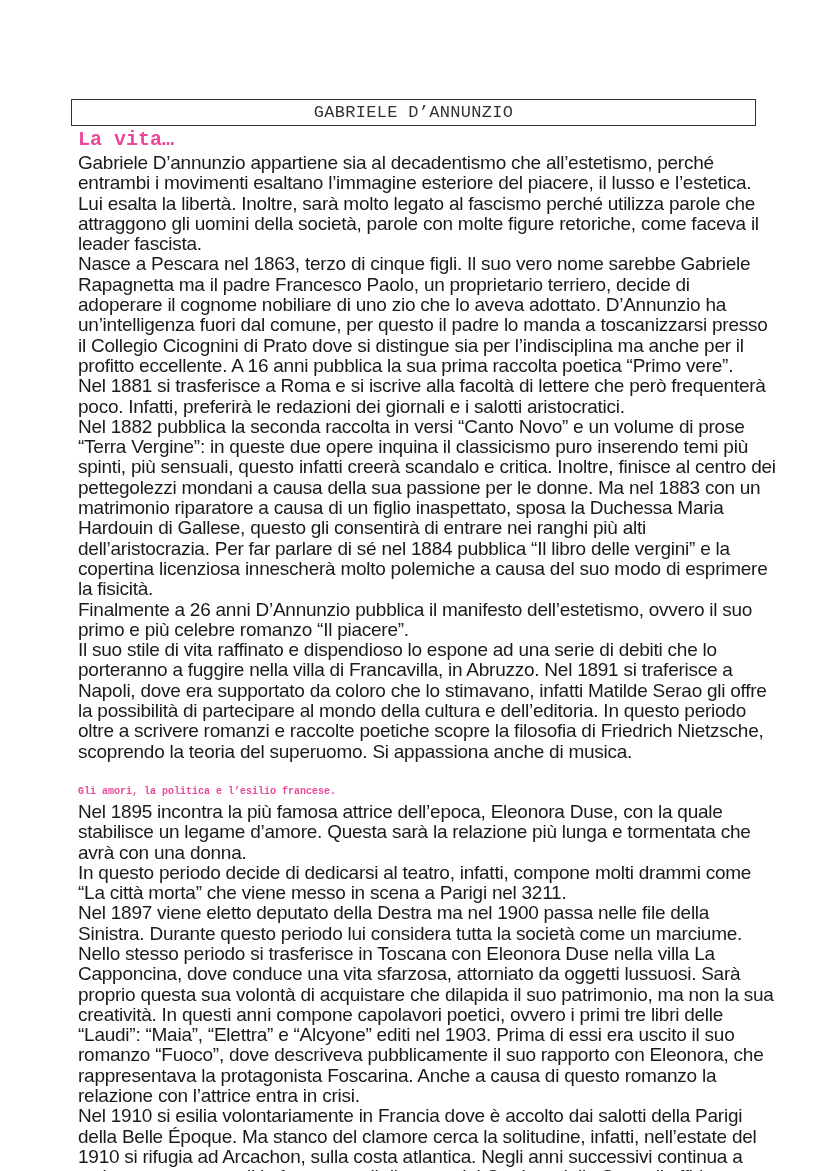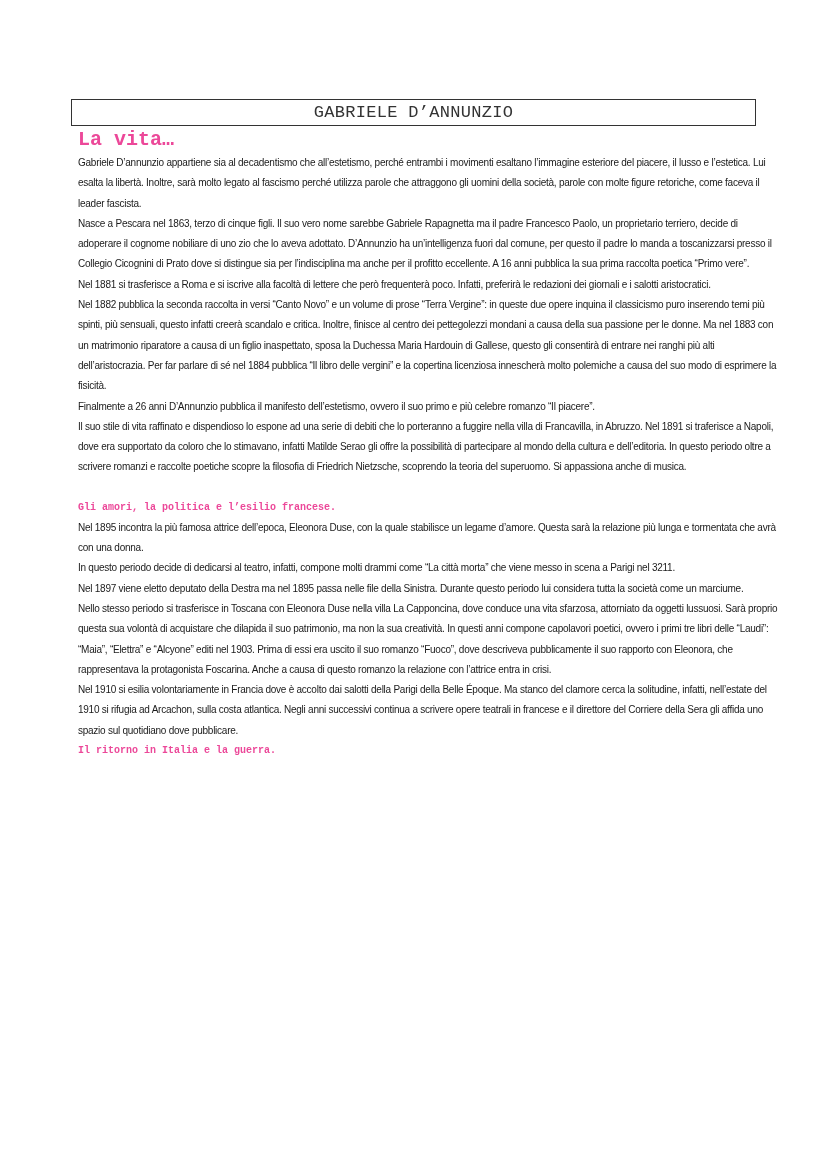--- a/index.html
+++ b/index.html
@@ -16,21 +16,21 @@
   }
   .content { position: absolute; left: 78px; top: 127px; width: 700px; }
   .heading-mono {
     font-family: "Liberation Mono", "DejaVu Sans Mono", monospace;
     color: #ec4899; margin: 0; white-space: pre;
   }
   .h-vita { font-size: 20px; line-height: 26px; }
   .h-small { font-size: 10px; line-height: 20px; }
   .para {
     font-family: "Liberation Sans", "DejaVu Sans", sans-serif;
-    font-size: 10px; line-height: 20.3px; color: #1a1a1a; margin: 0;
+    font-size: 19px; line-height: 20.3px; color: #1a1a1a; margin: 0;
     letter-spacing: -0.25px;
   }
   .gap { height: 20px; }
 </style>
 </head>
 <body>
 
 <div class="page">
   <div class="title-box">
     <span class="title-text">GABRIELE D’ANNUNZIO</span>
@@ -46,21 +46,21 @@
       <p class="para">Finalmente a 26 anni D’Annunzio pubblica il manifesto dell’estetismo, ovvero il suo primo e più celebre romanzo “Il piacere”.</p>
       <p class="para">Il suo stile di vita raffinato e dispendioso lo espone ad una serie di debiti che lo porteranno a fuggire nella villa di Francavilla, in Abruzzo. Nel 1891 si traferisce a Napoli, dove era supportato da coloro che lo stimavano, infatti Matilde Serao gli offre la possibilità di partecipare al mondo della cultura e dell’editoria. In questo periodo oltre a scrivere romanzi e raccolte poetiche scopre la filosofia di Friedrich Nietzsche, scoprendo la teoria del superuomo. Si appassiona anche di musica.</p>
     </section>
 
     <div class="gap"></div>
 
     <section>
       <h3 class="heading-mono h-small">Gli amori, la politica e l’esilio francese.</h3>
       <p class="para">Nel 1895 incontra la più famosa attrice dell’epoca, Eleonora Duse, con la quale stabilisce un legame d’amore. Questa sarà la relazione più lunga e tormentata che avrà con una donna.</p>
       <p class="para">In questo periodo decide di dedicarsi al teatro, infatti, compone molti drammi come “La città morta” che viene messo in scena a Parigi nel 3211.</p>
-      <p class="para">Nel 1897 viene eletto deputato della Destra ma nel 1895 passa nelle file della Sinistra. Durante questo periodo lui considera tutta la società come un marciume.</p>
+      <p class="para">Nel 1897 viene eletto deputato della Destra ma nel 1900 passa nelle file della Sinistra. Durante questo periodo lui considera tutta la società come un marciume.</p>
       <p class="para">Nello stesso periodo si trasferisce in Toscana con Eleonora Duse nella villa La Capponcina, dove conduce una vita sfarzosa, attorniato da oggetti lussuosi. Sarà proprio questa sua volontà di acquistare che dilapida il suo patrimonio, ma non la sua creatività. In questi anni compone capolavori poetici, ovvero i primi tre libri delle “Laudi”: “Maia”, “Elettra” e “Alcyone” editi nel 1903. Prima di essi era uscito il suo romanzo “Fuoco”, dove descriveva pubblicamente il suo rapporto con Eleonora, che rappresentava la protagonista Foscarina. Anche a causa di questo romanzo la relazione con l’attrice entra in crisi.</p>
       <p class="para">Nel 1910 si esilia volontariamente in Francia dove è accolto dai salotti della Parigi della Belle Époque. Ma stanco del clamore cerca la solitudine, infatti, nell’estate del 1910 si rifugia ad Arcachon, sulla costa atlantica. Negli anni successivi continua a scrivere opere teatrali in francese e il direttore del Corriere della Sera gli affida uno spazio sul quotidiano dove pubblicare.</p>
     </section>
 
     <section>
       <h3 class="heading-mono h-small">Il ritorno in Italia e la guerra.</h3>
     </section>
   </div>
 </div>
 

